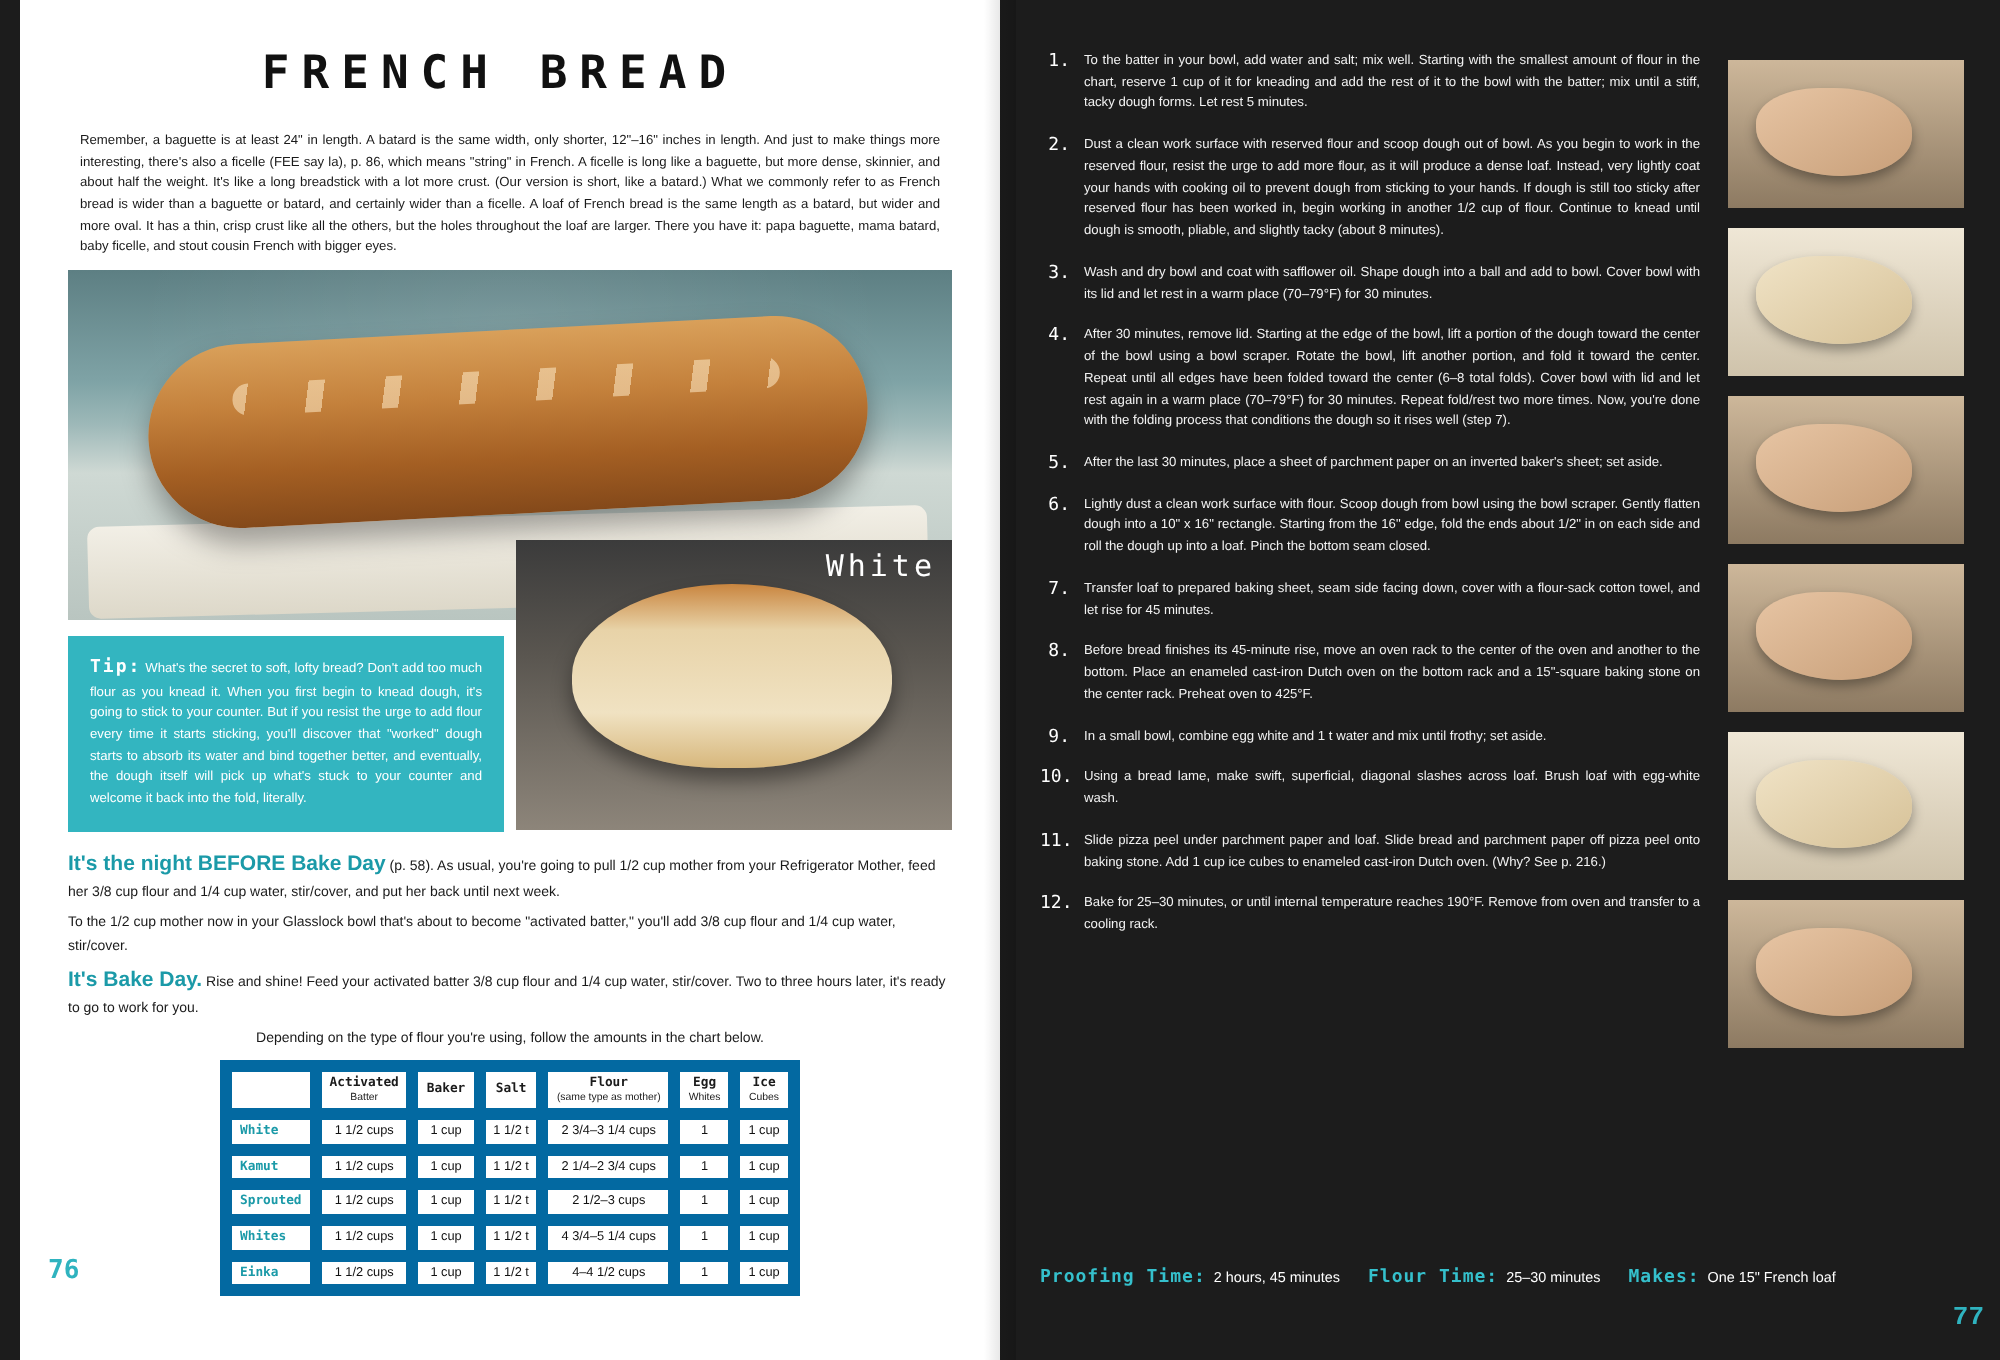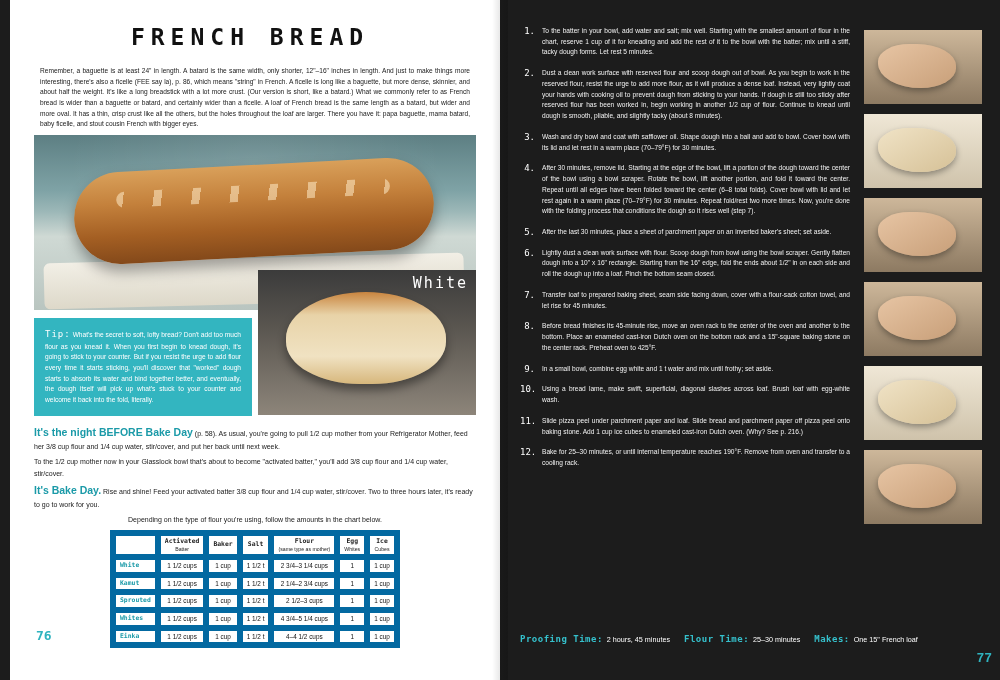--- a/index.html
+++ b/index.html
@@ -127,21 +127,21 @@
     padding: 9px 11px;
     box-sizing: border-box;
     font-size: 6.6px;
     line-height: 1.62;
     text-align: justify;
   }
   .tipbox .tiplabel {
     font-family: "DejaVu Sans Mono", monospace;
     font-size: 9px;
     letter-spacing: 1px;
-    font-weight: normal;
+    font-weight: bold;
   }
   .body-head {
     font-family: "Liberation Sans", sans-serif;
     font-size: 10.5px;
     color: #1b9aa8;
     font-weight: bold;
     margin-top: 34px;
   }
   .p-block {
     position: absolute;
@@ -194,21 +194,20 @@
     font-weight: normal;
     font-size: 5.2px;
   }
   .folio-left {
     position: absolute;
     left: 14px; top: 628px;
     font-family: "DejaVu Sans Mono", monospace;
     font-size: 13px;
     font-weight: bold;
     color: #2fb3bf;
-    margin-left: 12px;
   }
 
   
   .page-right {
     position: relative;
     width: 500px;
     height: 680px;
     background: #1c1c1c;
     overflow: hidden;
   }

